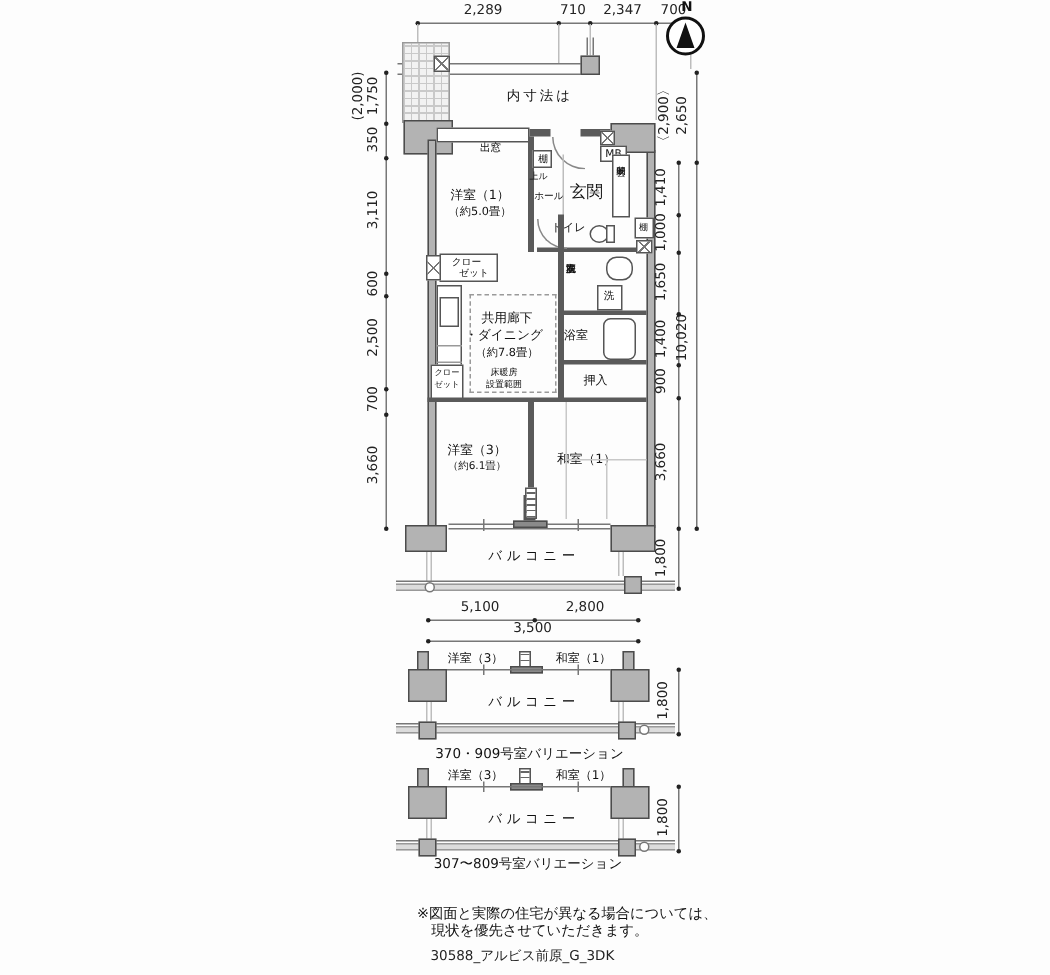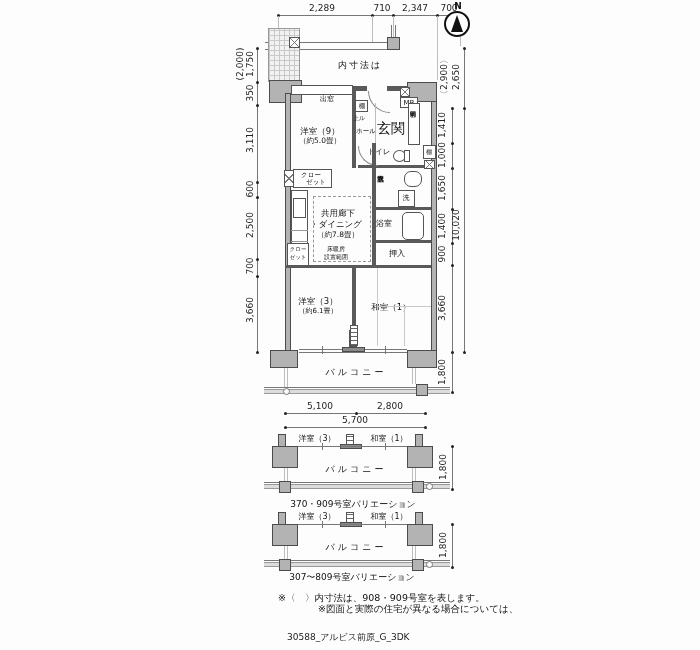--- a/index.html
+++ b/index.html
@@ -82,26 +82,26 @@
   <div class="hl" style="left:299px;top:349px;width:108px;"></div>
   <div class="hl" style="left:299px;top:352px;width:108px;"></div>
   <div class="vl" style="left:322px;top:346px;height:8px;"></div>
   <div class="vl" style="left:385px;top:346px;height:8px;"></div>
   <div class="abs" style="left:342px;top:347px;width:23px;height:5px;background:#8a8a8a;border:1px solid #4c4c4c;"></div>
   <div class="ladder" style="left:349px;top:330px;width:8px;height:17px;"></div>
 
   <div class="pw" style="left:352px;top:91px;width:4px;height:77px;"></div>
   <div class="fx" style="left:355px;top:100px;width:13px;height:12px;"></div>
   <span class="lbl" style="left:362px;top:106px;font-size:6.5px;">棚</span>
-  <span class="lbl" style="left:320px;top:131px;font-size:8.5px;">洋室（9）</span>
+  <span class="lbl" style="left:320px;top:131px;font-size:8.5px;">洋室（1）</span>
   <span class="lbl" style="left:320px;top:141px;font-size:7.5px;">（約5.0畳）</span>
   <span class="lbl" style="left:359px;top:118px;font-size:6px;">上ル</span>
   <span class="lbl" style="left:366px;top:131px;font-size:6.5px;">ホール</span>
   <div class="vl lt" style="left:375px;top:103px;height:42px;"></div>
-  <span class="lbl" style="left:391px;top:128px;font-size:14px;text-align:right;">玄関</span>
+  <span class="lbl" style="left:391px;top:128px;font-size:11px;text-align:right;">玄関</span>
   <div class="fx" style="left:408px;top:103px;width:12px;height:42px;"></div>
   <div class="vjp" style="left:410px;top:106px;font-size:6px;">玄関収納</div>
 
   <div class="pw" style="left:358px;top:165px;width:67px;height:3px;"></div>
   <div class="arc" style="left:358px;top:146px;width:20px;height:20px;"></div>
   <span class="lbl" style="left:379px;top:152px;font-size:7.5px;">トイレ</span>
   <div class="fx" style="left:393px;top:150px;width:13px;height:12px;border-radius:50%;"></div>
   <div class="fx" style="left:404px;top:150px;width:6px;height:12px;"></div>
   <div class="fx" style="left:423px;top:145px;width:13px;height:14px;"></div>
   <span class="lbl" style="left:429px;top:152px;font-size:6px;">棚</span>
@@ -203,21 +203,21 @@
 
   <div class="hl" style="left:285px;top:413px;width:140px;"></div>
   <div class="dot" style="left:285px;top:413px;"></div>
   <div class="dot" style="left:356px;top:413px;"></div>
   <div class="dot" style="left:425px;top:413px;"></div>
   <span class="lbl dim" style="left:320px;top:406px;">5,100</span>
   <span class="lbl dim" style="left:390px;top:406px;">2,800</span>
   <div class="hl" style="left:285px;top:427px;width:140px;"></div>
   <div class="dot" style="left:285px;top:427px;"></div>
   <div class="dot" style="left:425px;top:427px;"></div>
-  <span class="lbl dim" style="left:355px;top:420px;">5,700</span>
+  <span class="lbl dim" style="left:355px;top:420px;">3,500</span>
 
   <span class="lbl" style="left:317px;top:439px;font-size:8px;">洋室（3）</span>
   <span class="lbl" style="left:389px;top:439px;font-size:8px;">和室（1）</span>
   <div class="wall" style="left:278px;top:434px;width:8px;height:13px;"></div>
   <div class="wall" style="left:415px;top:434px;width:8px;height:13px;"></div>
   <div class="ladder" style="left:346px;top:434px;width:8px;height:12px;"></div>
   <div class="abs" style="left:340px;top:444px;width:22px;height:5px;background:#8a8a8a;border:1px solid #4c4c4c;"></div>
   <div class="hl" style="left:298px;top:446px;width:109px;"></div>
   <div class="vl" style="left:322px;top:443px;height:7px;"></div>
   <div class="vl" style="left:385px;top:443px;height:7px;"></div>
@@ -259,17 +259,17 @@
   <div class="strip" style="left:264px;top:562px;width:186px;height:5px;"></div>
   <div class="wall" style="left:279px;top:559px;width:12px;height:12px;"></div>
   <div class="wall" style="left:412px;top:559px;width:12px;height:12px;"></div>
   <div class="abs" style="left:426px;top:561px;width:7px;height:7px;border:1px solid #777;border-radius:50%;background:#fff;"></div>
   <div class="vl" style="left:452px;top:524px;height:43px;"></div>
   <div class="dot" style="left:452px;top:524px;"></div>
   <div class="dot" style="left:452px;top:567px;"></div>
   <span class="lbl dim rot" style="left:443px;top:545px;">1,800</span>
   <span class="lbl" style="left:352px;top:577px;font-size:9px;">307〜809号室バリエーション</span>
 
-  <div class="abs" style="left:278px;top:592px;font-size:9.5px;color:#111;">※〈　〉内寸法は、908・909号室を表します。</div>
-  <div class="abs" style="left:278px;top:603px;font-size:9.5px;color:#111;margin-left:40px;">※図面と実際の住宅が異なる場合については、</div>
+  <div class="abs" style="left:278px;top:603px;font-size:9.5px;color:#111;">※図面と実際の住宅が異なる場合については、</div>
+  <div class="abs" style="left:278px;top:614px;font-size:9.5px;color:#111;">　現状を優先させていただきます。</div>
   <div class="abs" style="left:287px;top:631px;font-size:9px;color:#222;">30588_アルビス前原_G_3DK</div>
 
 </div>
 
 </body></html>

